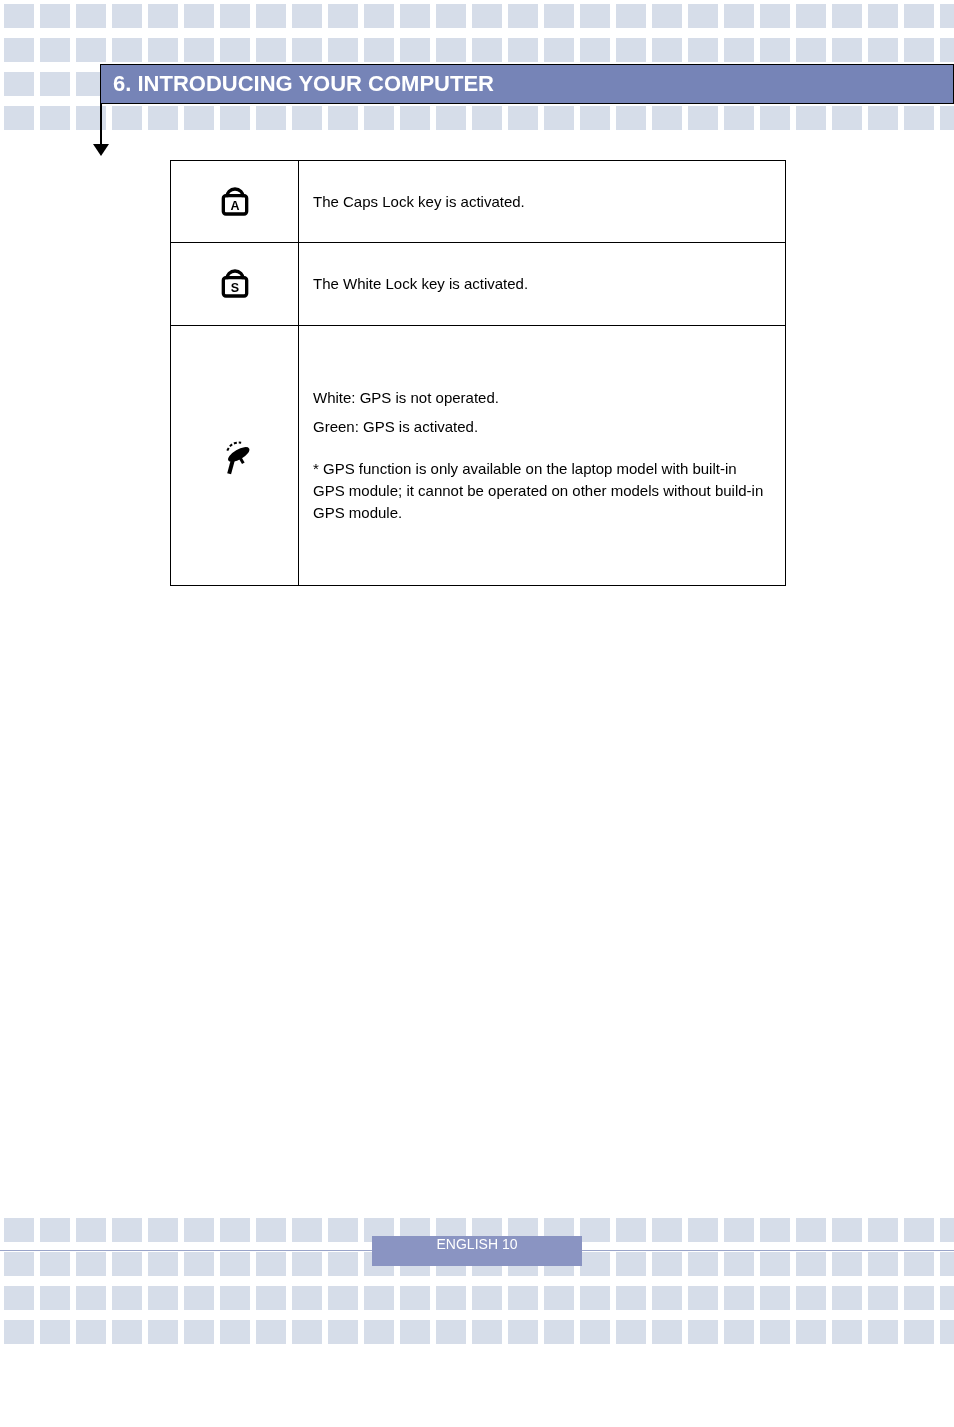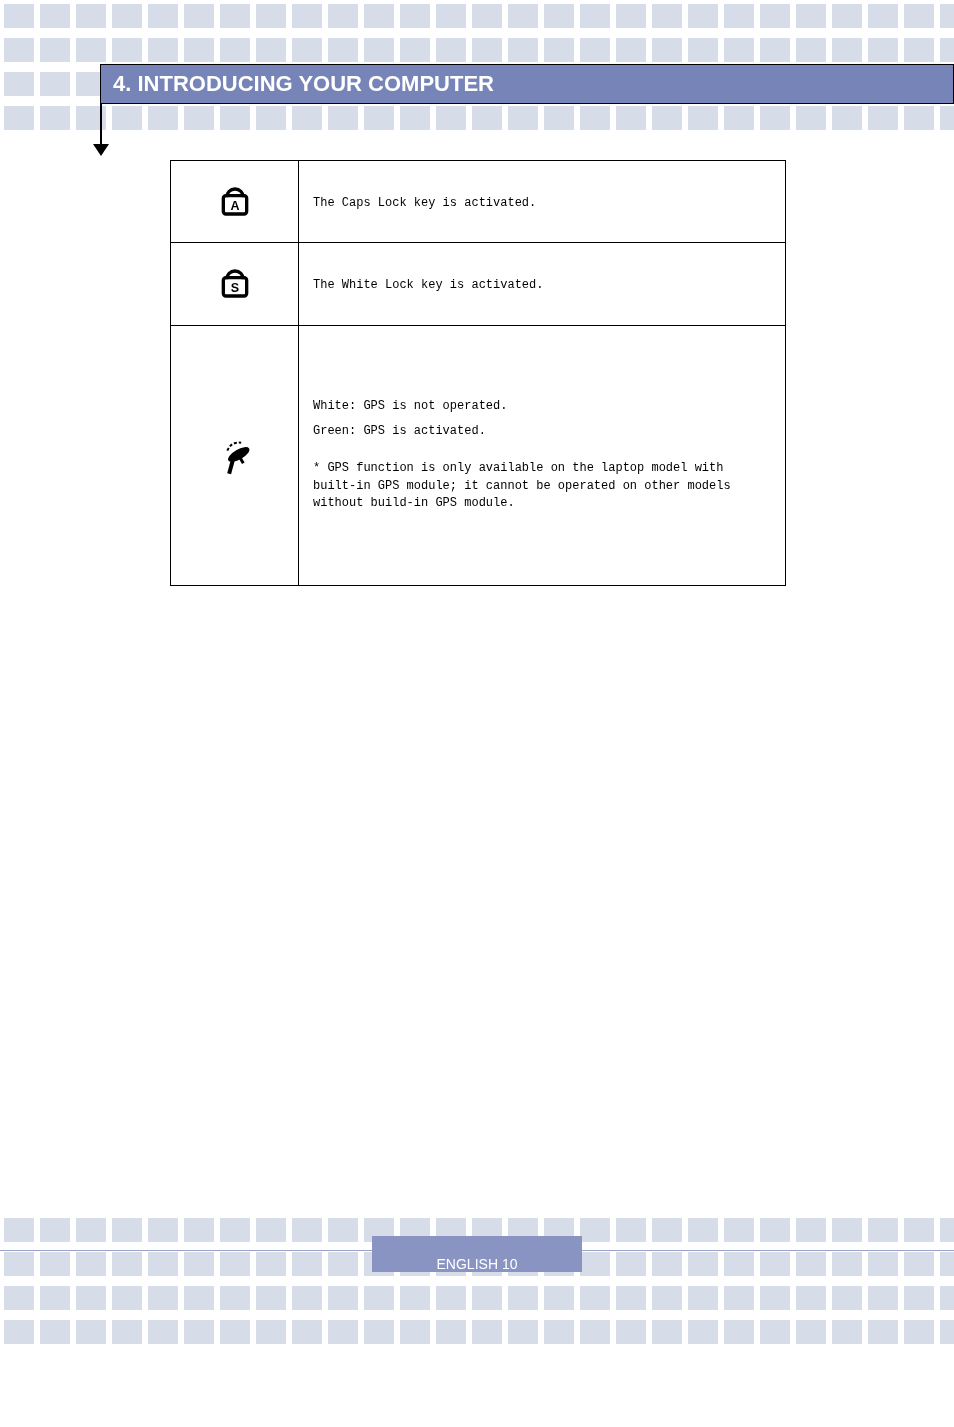--- a/index.html
+++ b/index.html
@@ -28,29 +28,29 @@
   }
   
   .arrow-stem { position: absolute; left: 100px; top: 104px; width: 2px; height: 44px; background: #000; }
   .arrow-head { position: absolute; left: 93px; top: 144px; width: 0; height: 0;
     border-left: 8px solid transparent; border-right: 8px solid transparent; border-top: 12px solid #000; }
 
   
   .tbl { position: absolute; left: 170px; top: 160px; width: 616px; border-collapse: collapse; border: 1px solid #000; background: #fff; }
   .tbl td { border: 1px solid #000; vertical-align: middle; padding: 12px 14px; font-size: 14px; line-height: 1.45; }
   .tbl td.icon-cell { width: 128px; text-align: center; padding: 18px 0; }
-  .tbl td .label { font-size: 12px; font-family: Liberation Mono, monospace; }
+  .tbl td .label { font-size: 15px; }
 
   .line2 { margin-top: 8px; }
 
   
   .footer-line { position: absolute; left: 0; right: 0; top: 1250px; height: 1px; background: #9aa4c9; }
   .page-pill { position: absolute; top: 1236px; left: 50%; transform: translateX(-50%);
-    min-width: 210px; height: 36px; background: #8a94c2; color: #fff; font-size: 14px;
-    display: flex; align-items: flex-end; justify-content: center; }
+    min-width: 210px; height: 30px; background: #8a94c2; color: #fff; font-size: 14px;
+    display: flex; align-items: flex-start; justify-content: center; }
 
   
   svg.icon { width: 40px; height: 40px; }
   svg.icon-big { width: 48px; height: 48px; }
 </style>
 </head>
 <body>
 
 <div class="top-rows">
   <div class="sq-row">
@@ -165,21 +165,21 @@
       <div class="sq"></div>
       <div class="sq"></div>
       <div class="sq"></div>
       <div class="sq"></div>
       <div class="sq"></div>
       <div class="sq"></div>
     </div>
 </div>
 
 <div class="header-bar">
-  <span>4. INTRODUCING YOUR COMPUTER</span>
+  <span>6. INTRODUCING YOUR COMPUTER</span>
 </div>
 <div class="arrow-stem"></div>
 <div class="arrow-head"></div>
 
 <table class="tbl">
   <tbody>
       <tr>
     <td class="icon-cell">
       <svg class="icon" viewBox="0 0 48 48">
         <path d="M14 22 a10 10 0 0 1 20 0" fill="none" stroke="#000" stroke-width="4"></path>

